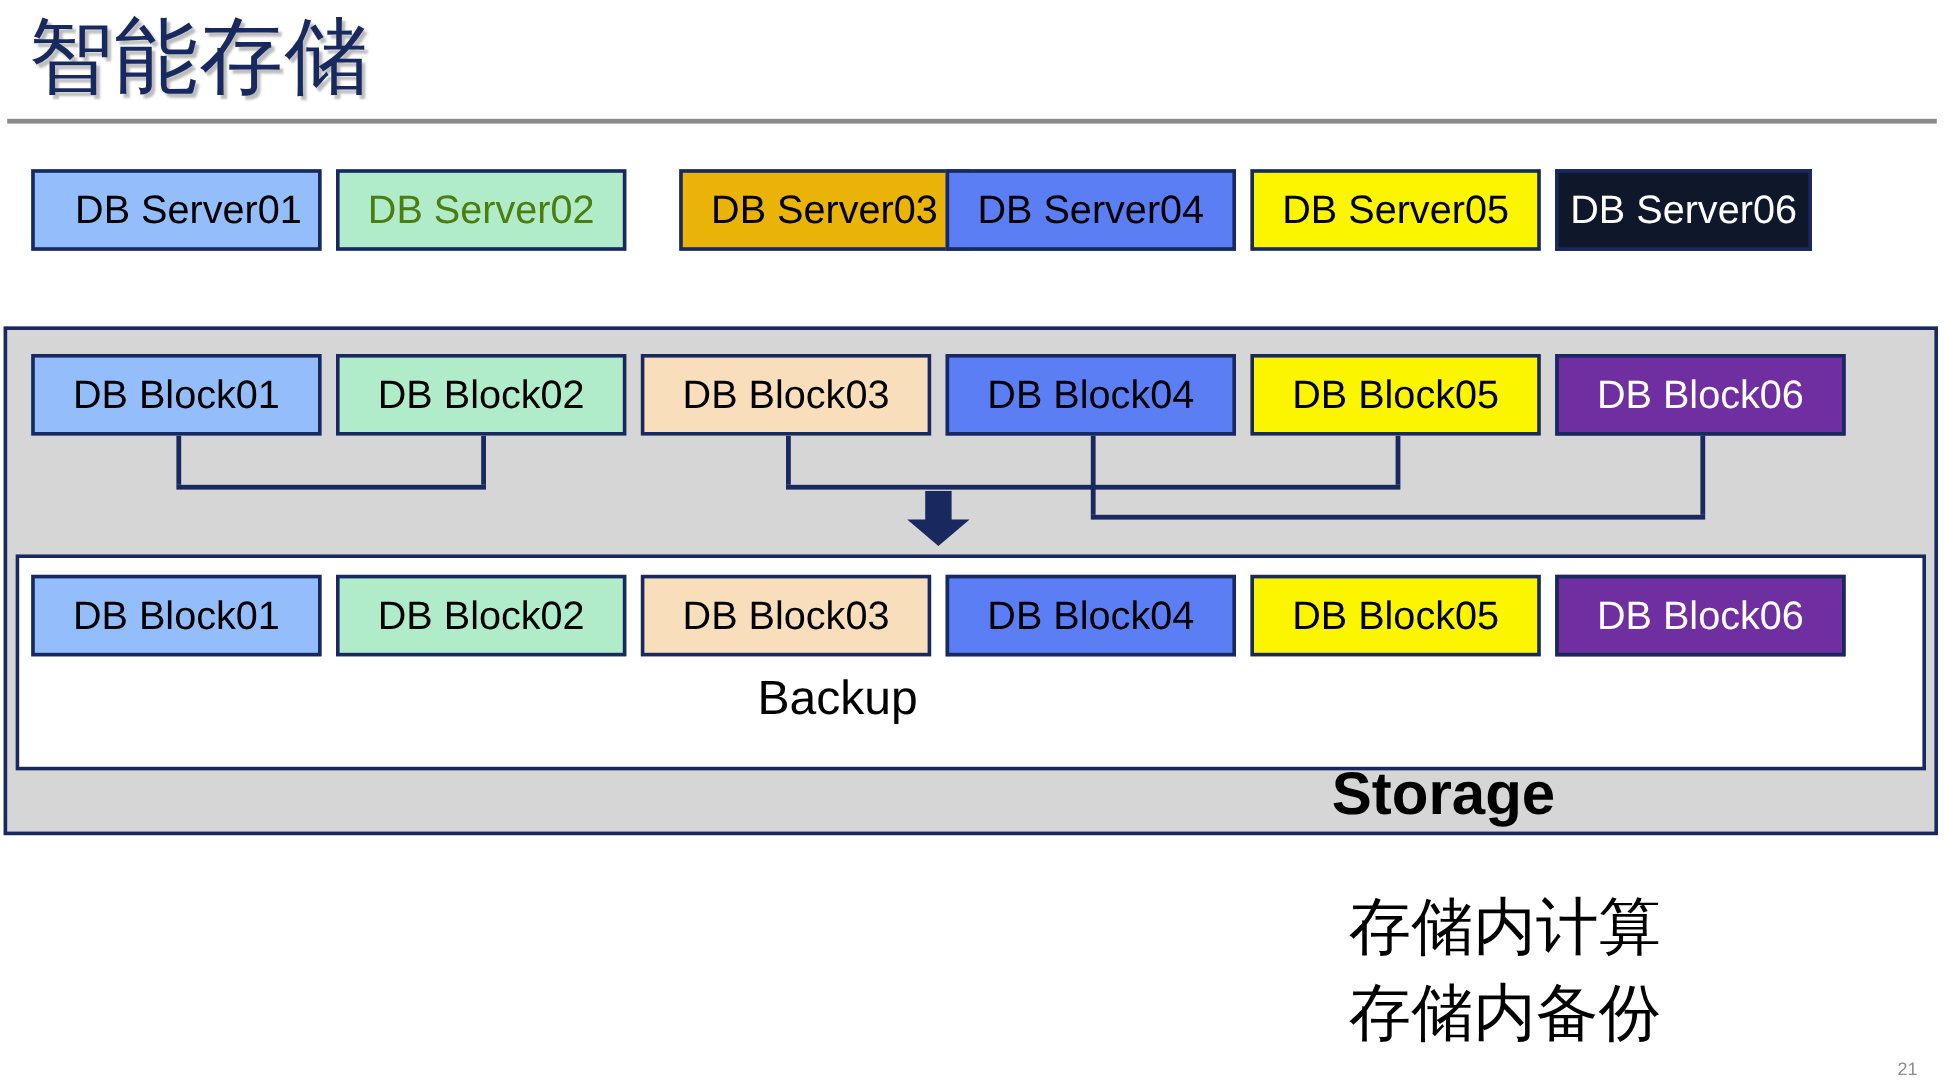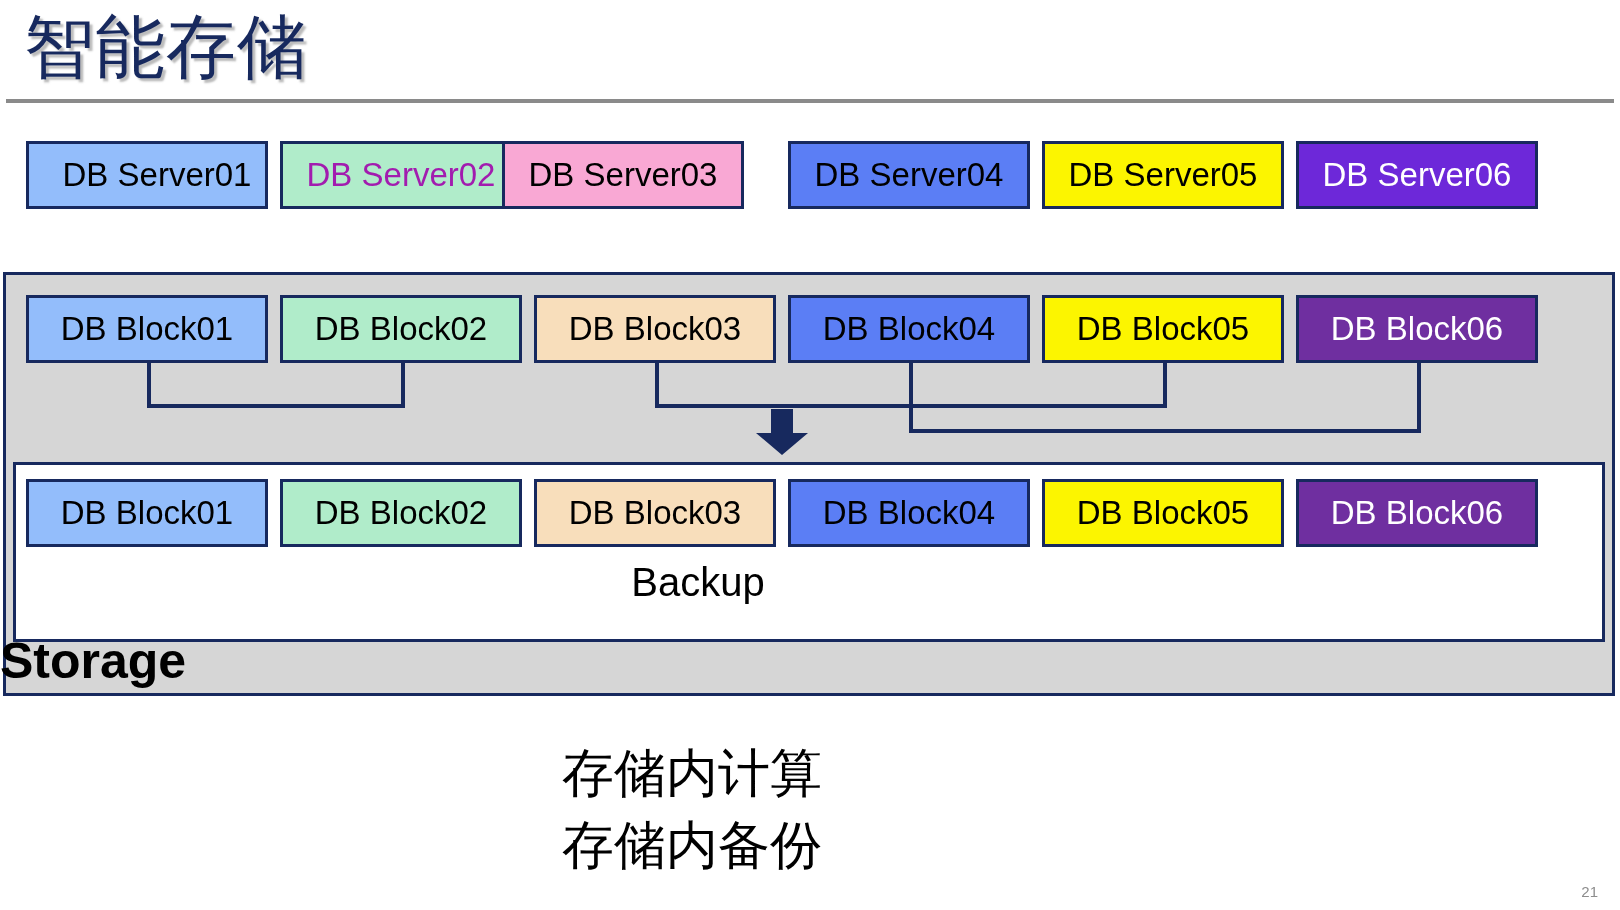--- a/index.html
+++ b/index.html
@@ -88,21 +88,21 @@
     width: 1396px;
     text-align: center;
     font-size: 40px;
     color: #000000;
   }
   #storage-label {
     position: absolute;
     left: 0;
     top: 632px;
     width: 1296px;
-    text-align: left;
+    text-align: right;
     font-size: 50px;
     font-weight: bold;
     color: #000000;
   }
 
   
   .conn {
     position: absolute;
     background: #17295e;
   }
@@ -117,21 +117,21 @@
     width: 60px;
     height: 46px;
   }
 
   
   #caption {
     position: absolute;
     left: 0;
     top: 737px;
     width: 1384px;
-    text-align: center;
+    text-align: right;
     font-size: 52px;
     line-height: 72px;
     color: #000000;
   }
   .caption-line { display: block; }
 
   #page-number {
     position: absolute;
     right: 22px;
     bottom: 10px;
@@ -144,33 +144,33 @@
 
 <div id="slide">
 
   <div id="slide-title">智能存储</div>
   <div id="title-rule"></div>
 
   <div id="server-row">
       <div class="node server-row-box" style="left: 26px; width: 242px; background: rgb(147, 189, 251); color: rgb(0, 0, 0); padding-left: 20px;">
         <span>DB Server01</span>
       </div>
-      <div class="node server-row-box" style="left: 280px; width: 242px; background: rgb(176, 236, 202); color: #a21caf;">
+      <div class="node server-row-box" style="left: 280px; width: 242px; background: rgb(176, 236, 202); color: #4d7c0f;">
         <span>DB Server02</span>
       </div>
-      <div class="node server-row-box" style="left: 502px; width: 242px; background: #f9a8d4; color: rgb(0, 0, 0);">
+      <div class="node server-row-box" style="left: 566px; width: 242px; background: #eab308; color: rgb(0, 0, 0);">
         <span>DB Server03</span>
       </div>
       <div class="node server-row-box" style="left: 788px; width: 242px; background: rgb(91, 126, 245); color: rgb(0, 0, 0);">
         <span>DB Server04</span>
       </div>
       <div class="node server-row-box" style="left: 1042px; width: 242px; background: rgb(252, 245, 0); color: rgb(0, 0, 0);">
         <span>DB Server05</span>
       </div>
-      <div class="node server-row-box" style="left: 1296px; width: 242px; background: #6d28d9; color: rgb(255, 255, 255);">
+      <div class="node server-row-box" style="left: 1296px; width: 214px; background: #0f172a; color: rgb(255, 255, 255);">
         <span>DB Server06</span>
       </div>
     </div>
 
   <div id="storage-container"></div>
 
   <div id="connector-layer">
       <div class="conn conn-v" style="left: 147px; top: 363px; height: 41px;"></div>
       <div class="conn conn-v" style="left: 401px; top: 363px; height: 41px;"></div>
       <div class="conn conn-h" style="left: 147px; top: 404px; width: 258px;"></div>

